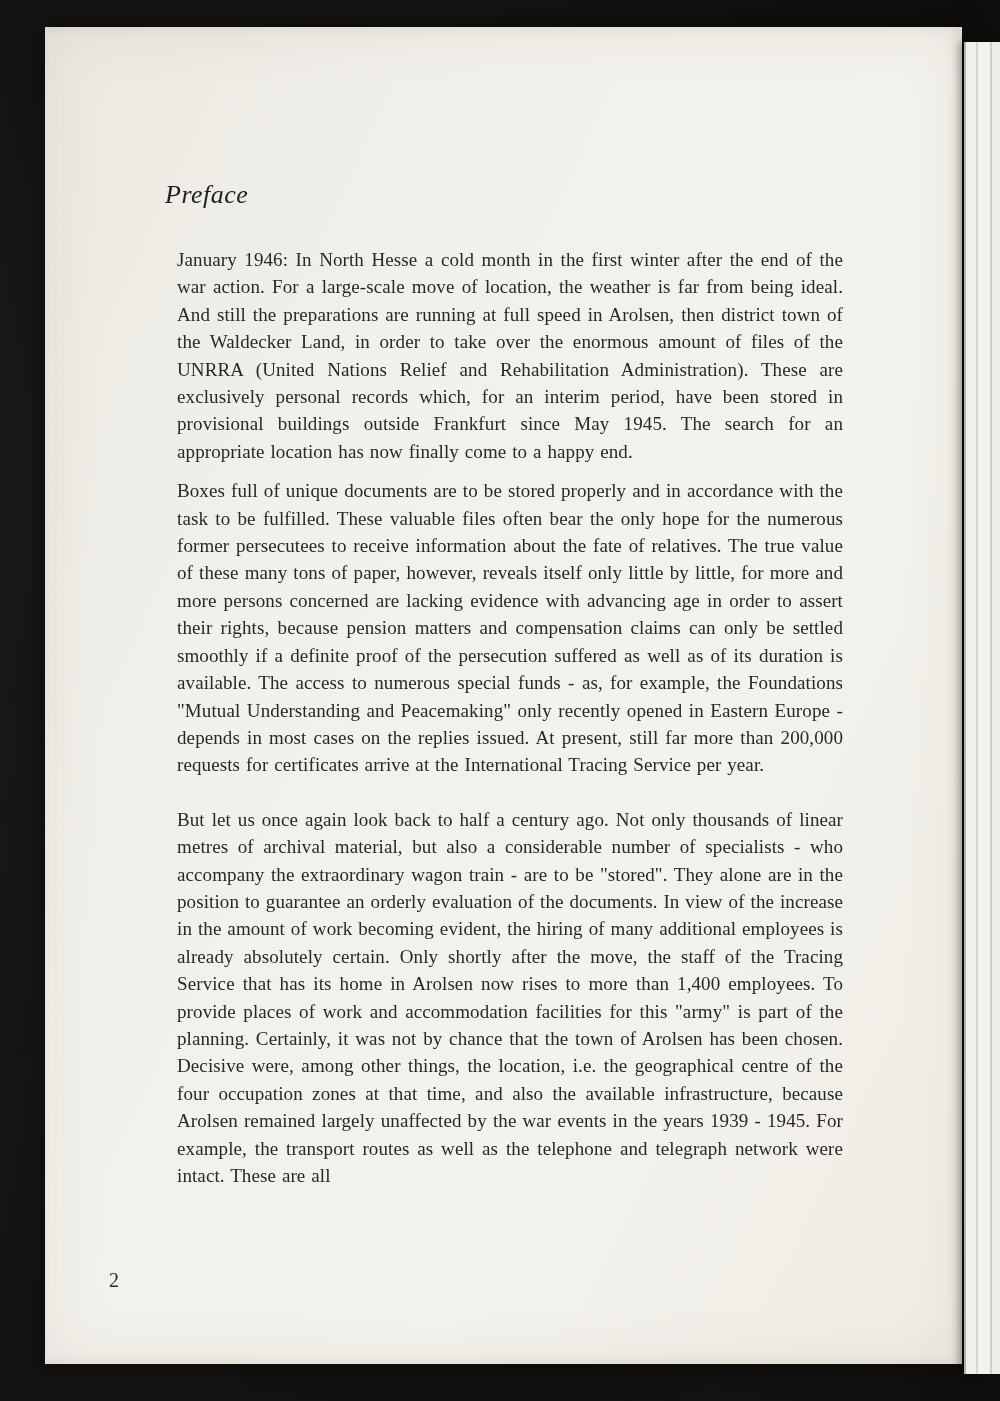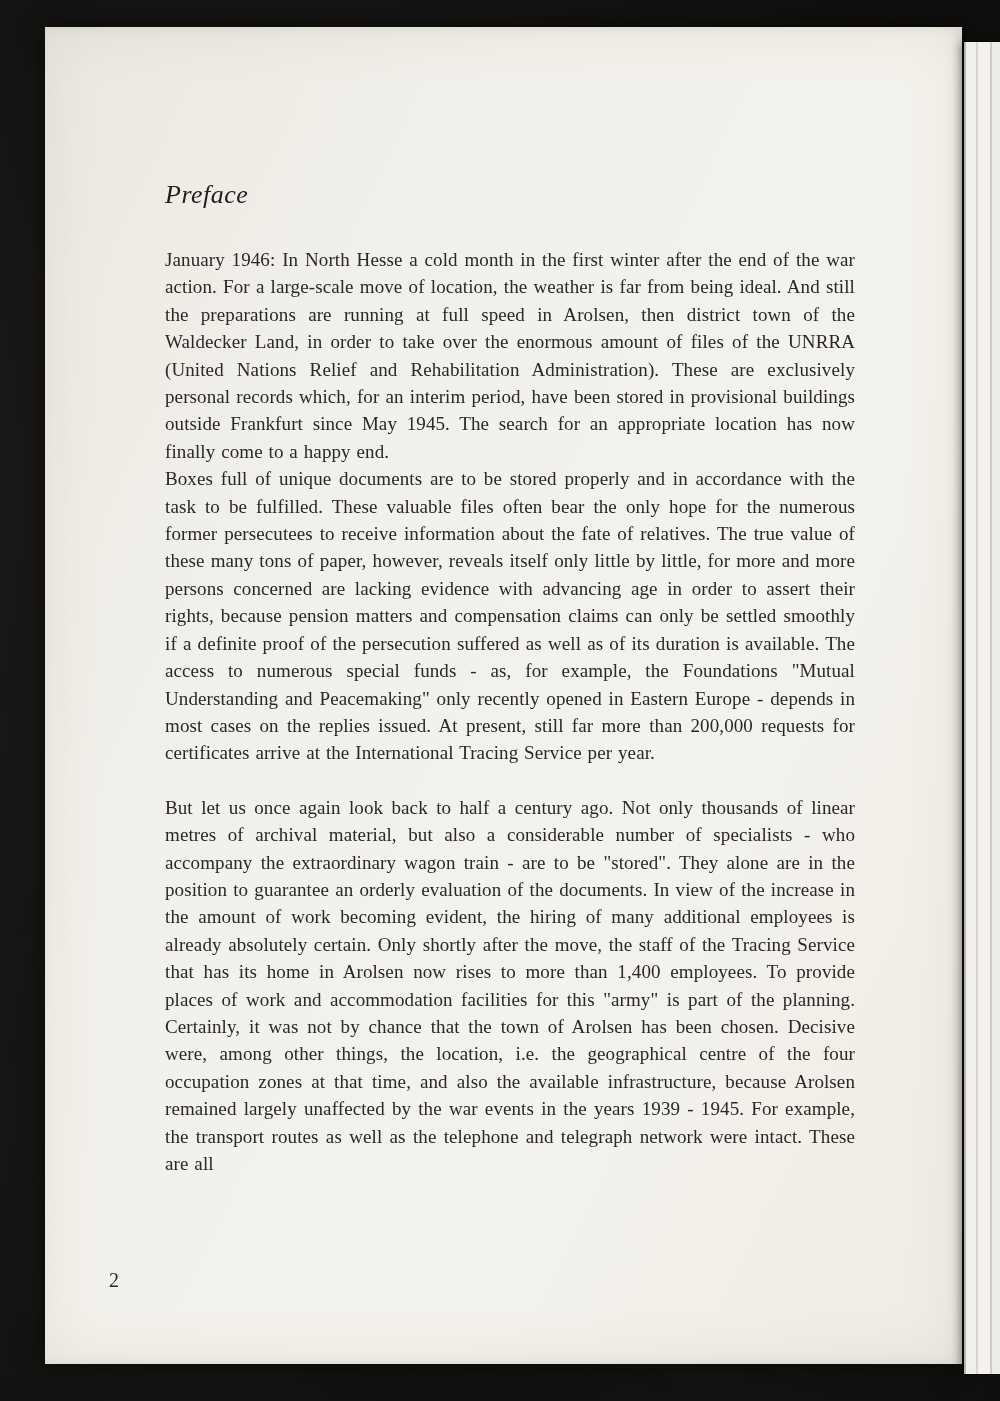--- a/index.html
+++ b/index.html
@@ -64,21 +64,21 @@
     margin: 0;
     padding-top: 145px;
     margin-bottom: 36px;
     font-style: italic;
     font-weight: normal;
     font-size: 26px;
     letter-spacing: 0.5px;
     color: #201e1b;
   }
   .para {
-    margin: 0;
+    margin: 12px;
     font-size: 19px;
     line-height: 27.4px;
     text-align: justify;
     letter-spacing: 0.1px;
     word-spacing: 1px;
     color: #2a2825;
   }
   .para.spaced {
     margin-top: 27px;
   }

